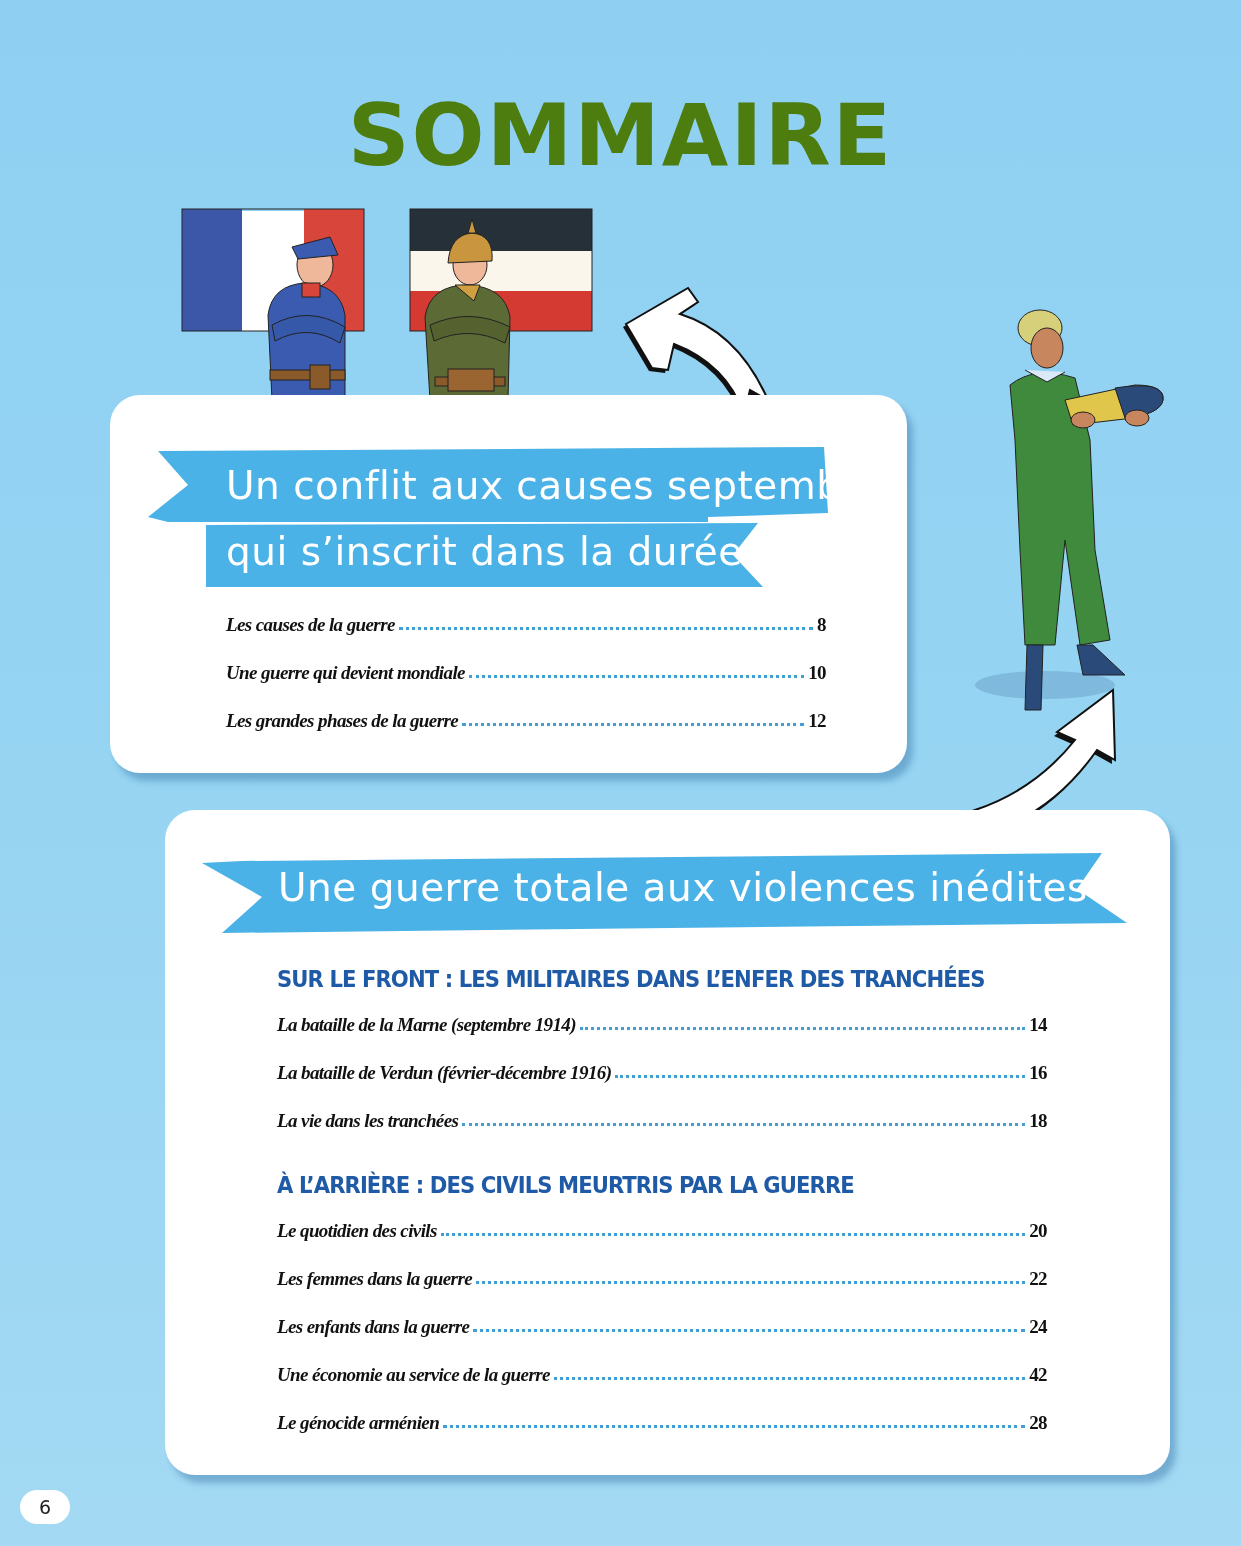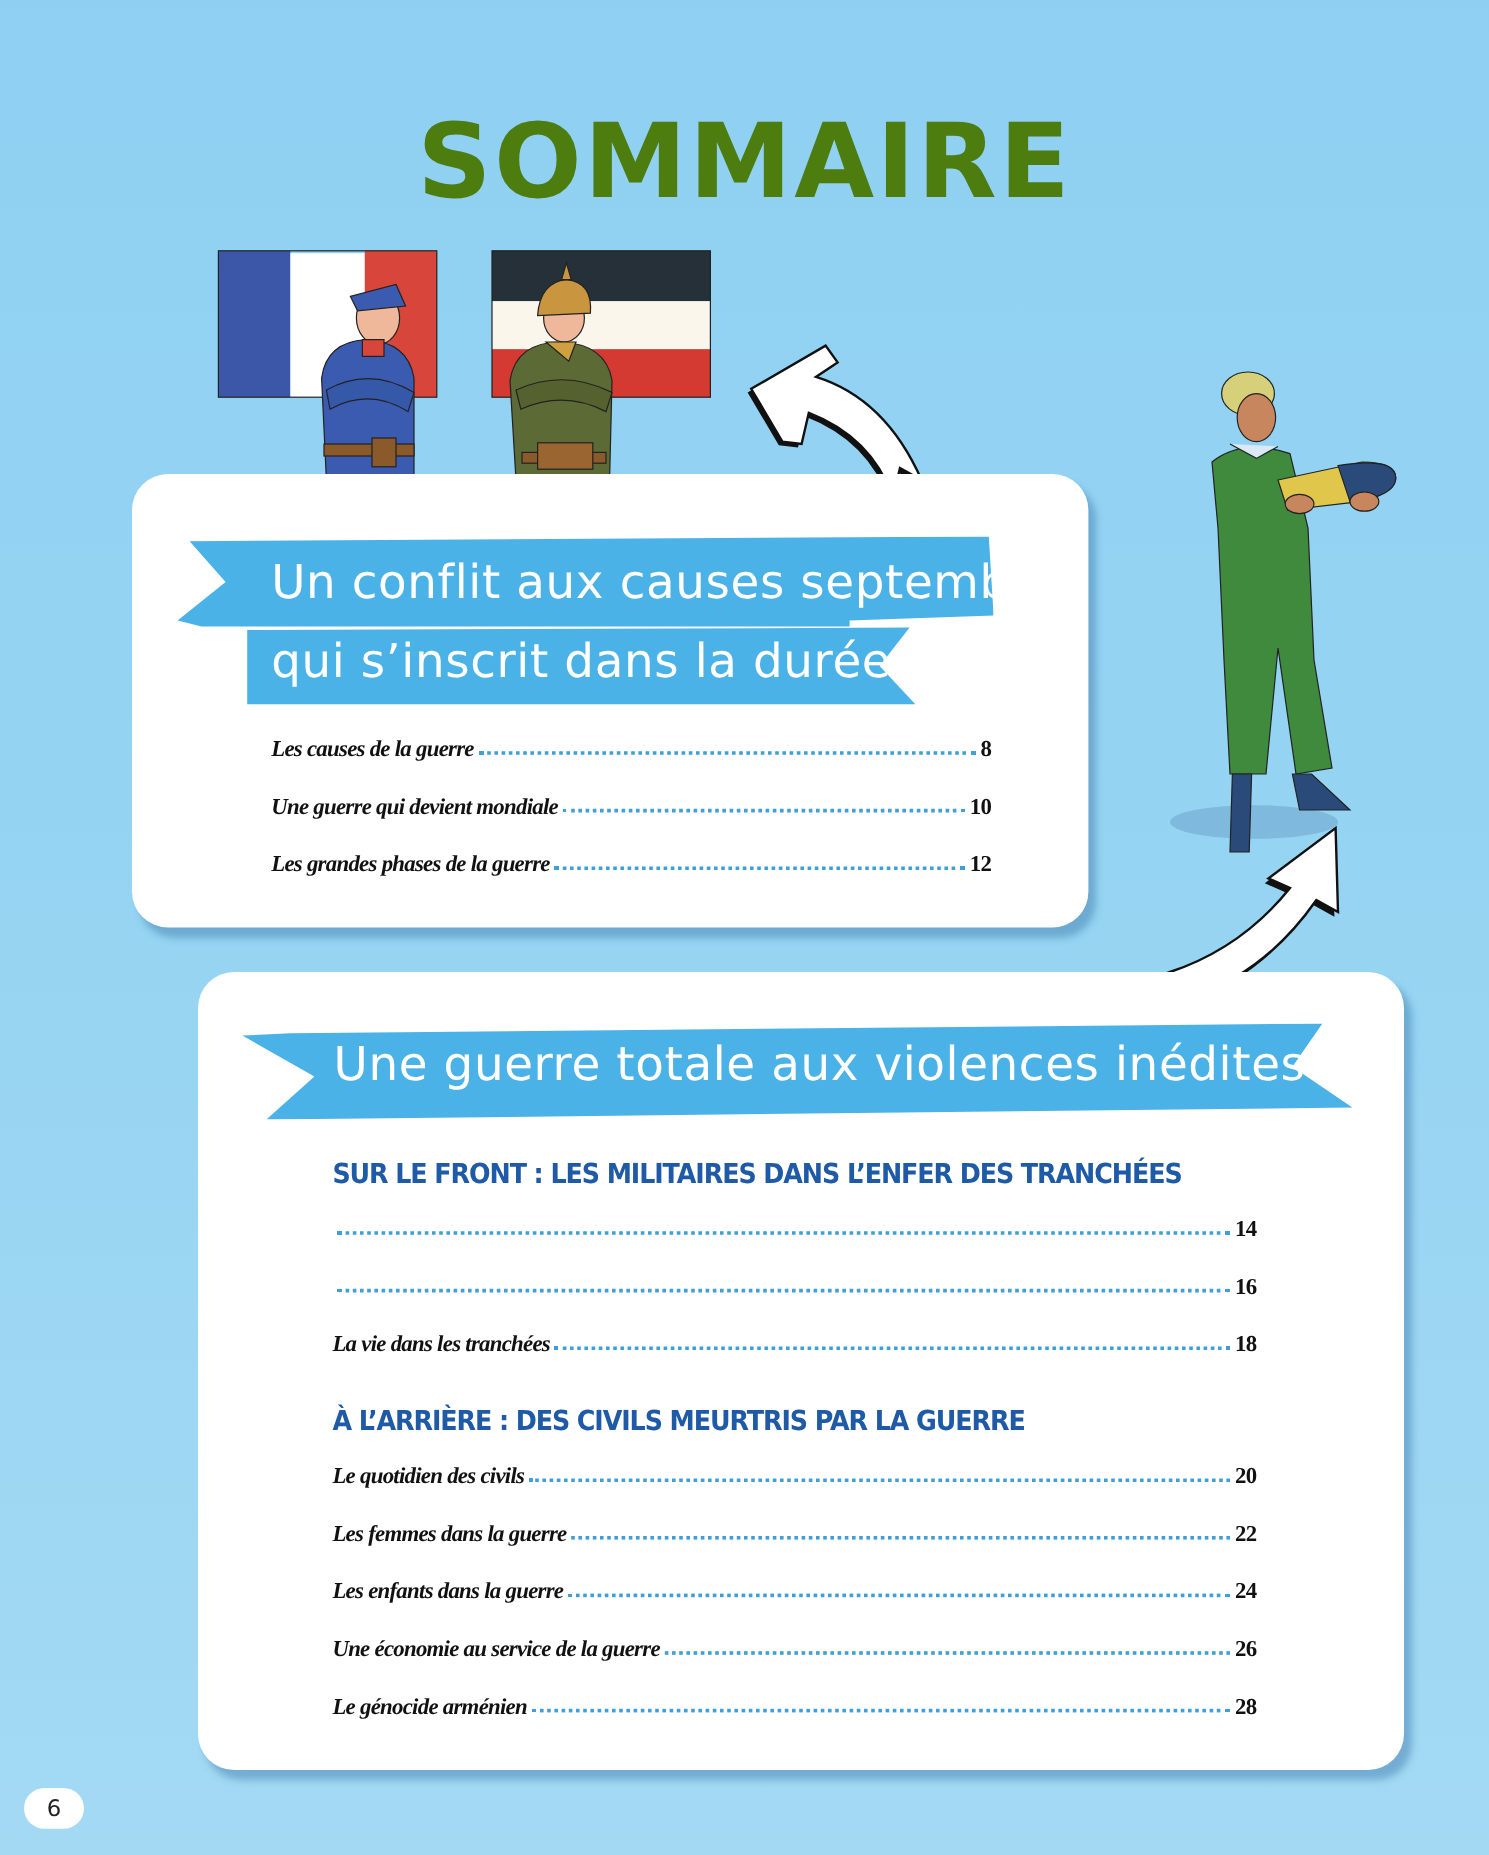--- a/index.html
+++ b/index.html
@@ -186,24 +186,26 @@
 <div class="ribbon" style="left:202px; top:853px; width:930px; height:80px;">
   <svg width="930" height="80" viewBox="0 0 930 80">
     <path d="M0 10 L40 8 L900 0 L875 36 L925 70 L20 80 L60 44 Z" fill="#4ab2e6"></path>
   </svg>
   <div class="ribbon-text" style="left:76px; top:12px;">Une guerre totale aux violences inédites</div>
 </div>
 
 <div class="section-heading" style="left:277px; top:966px;">SUR LE FRONT : LES MILITAIRES DANS L’ENFER DES TRANCHÉES</div>
 
 <div class="toc-line" style="left:277px; top:1014px; width:770px;">
+  <span class="label">La bataille de la Marne (septembre 1914)</span>
   <span class="dots"></span>
   <span class="page">14</span>
 </div>
 <div class="toc-line" style="left:277px; top:1062px; width:770px;">
+  <span class="label">La bataille de Verdun (février-décembre 1916)</span>
   <span class="dots"></span>
   <span class="page">16</span>
 </div>
 <div class="toc-line" style="left:277px; top:1110px; width:770px;">
   <span class="label">La vie dans les tranchées</span>
   <span class="dots"></span>
   <span class="page">18</span>
 </div>
 
 <div class="section-heading" style="left:277px; top:1172px;">À L’ARRIÈRE : DES CIVILS MEURTRIS PAR LA GUERRE</div>
@@ -219,21 +221,21 @@
   <span class="page">22</span>
 </div>
 <div class="toc-line" style="left:277px; top:1316px; width:770px;">
   <span class="label">Les enfants dans la guerre</span>
   <span class="dots"></span>
   <span class="page">24</span>
 </div>
 <div class="toc-line" style="left:277px; top:1364px; width:770px;">
   <span class="label">Une économie au service de la guerre</span>
   <span class="dots"></span>
-  <span class="page">26</span>
+  <span class="page">42</span>
 </div>
 <div class="toc-line" style="left:277px; top:1412px; width:770px;">
   <span class="label">Le génocide arménien</span>
   <span class="dots"></span>
   <span class="page">28</span>
 </div>
 
 <div class="page-number">6</div>
 
 </body></html>

